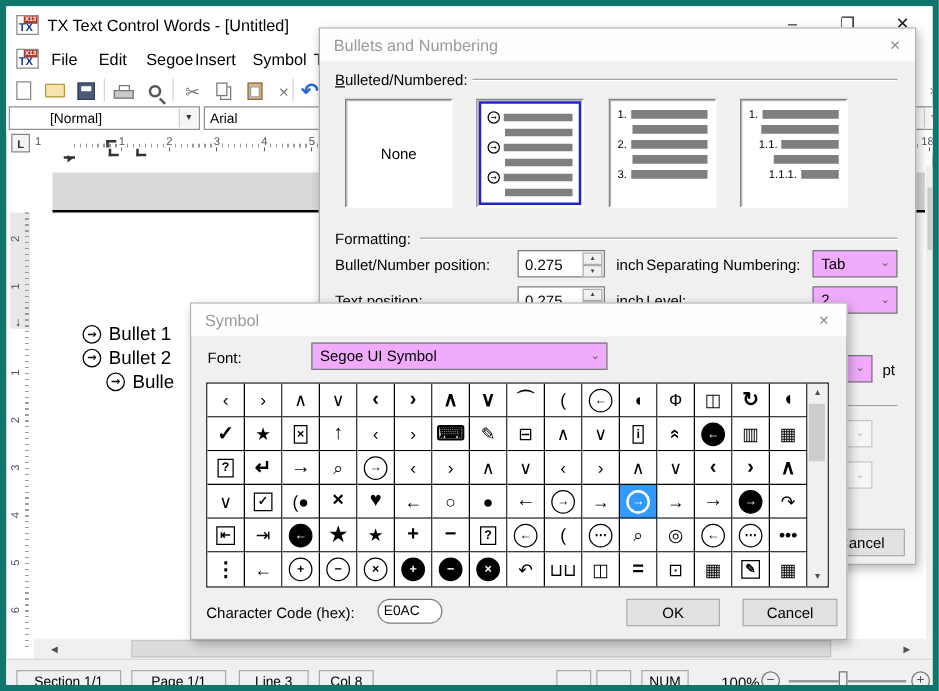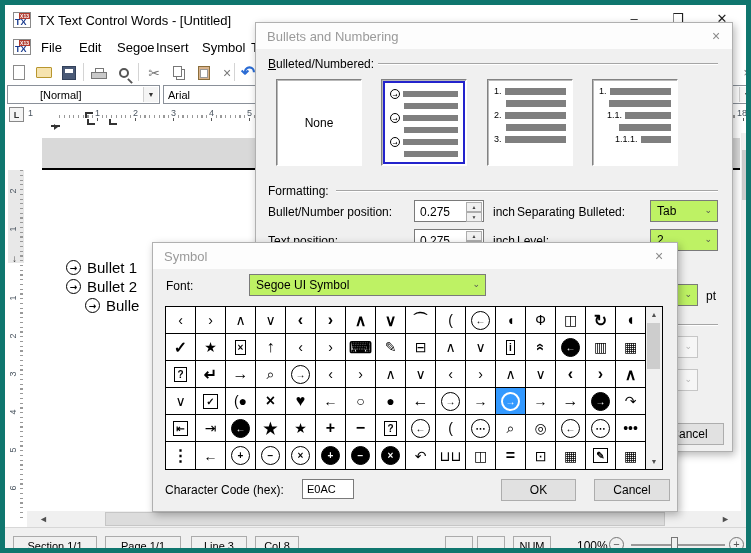--- a/index.html
+++ b/index.html
@@ -87,21 +87,21 @@
   .tile-inner-sel { position:absolute; inset:1px; border:2px solid #2323cc; padding:6px 5px; }
   .trow { display:flex; align-items:center; gap:3px; margin-bottom:4px; }
   .trow .bar { flex:1; height:7px; background:#7f7f7f; }
   .trow.small .bar { height:6px; }
   .trow .num { font-size:9px; line-height:9px; white-space:nowrap; }
   .micro-bullet { width:10px; height:10px; border:1px solid #000; border-radius:50%; display:inline-flex; align-items:center; justify-content:center; font-size:6px; font-family:"DejaVu Sans",sans-serif; flex:none; }
   .spinner { position:absolute; width:70px; height:22px; background:#fff; border:1px solid #7a7a7a; font-size:12px; }
   .spinner .val { position:absolute; left:5px; top:4px; }
   .spinner .btns { position:absolute; right:1px; top:1px; bottom:1px; width:16px; display:flex; flex-direction:column; }
   .spinner .btns div { flex:1; background:#f0f0f0; border:1px solid #adadad; font-size:5px; color:#444; text-align:center; line-height:8px; }
-  .dcombo { position:absolute; height:22px; background:#bef264; border:1px solid #7a7a7a; font-size:12px; padding:3px 0 0 6px; }
+  .dcombo { position:absolute; height:22px; background:#f0abfc; border:1px solid #7a7a7a; font-size:12px; padding:3px 0 0 6px; }
   .dcombo .dd { position:absolute; right:5px; top:4px; font-size:9px; color:#555; }
   .dcombo.disabled { background:#f6f6f6; border-color:#c6c6c6; color:#aaa; }
   .dcombo.disabled .dd { color:#b5b5b5; }
   .btn { position:absolute; height:22px; background:#e1e1e1; border:1px solid #adadad; font-size:12px; color:#000; text-align:center; line-height:20px; }
   .tinput { position:absolute; height:20px; background:#fff; border:1px solid #7a7a7a; font-size:11px; padding:3px 0 0 4px; }
 
   
   .sgrid { position:absolute; left:12px; top:63px; width:498px; height:164px; border:1px solid #000; background:#fff; display:flex; }
   .scells { width:480px; display:flex; flex-wrap:wrap; }
   .scell { width:30px; height:27px; border-right:1px solid #000; border-bottom:1px solid #000; display:flex; align-items:center; justify-content:center; font-family:"DejaVu Sans",sans-serif; font-size:14px; color:#000; background:#fff; overflow:hidden; }
@@ -368,21 +368,21 @@
 
     <span class="dlbl" style="left:12px;top:182px;">Bullet/Number position:</span>
     <div class="spinner" style="left:158px;top:177px;">
       <span class="val">0.275</span>
       <div class="btns">
           <div>▲</div>
           <div>▼</div>
         </div>
     </div>
     <span class="dlbl" style="left:237px;top:182px;">inch</span>
-    <span class="dlbl" style="left:261px;top:182px;">Separating Bulleted:</span>
+    <span class="dlbl" style="left:261px;top:182px;">Separating Numbering:</span>
     <div class="dcombo" style="left:394px;top:177px;width:68px;">
       <span>Tab</span>
       <span class="dd">⌄</span>
     </div>
 
     <span class="dlbl" style="left:12px;top:211px;">Text position:</span>
     <div class="spinner" style="left:158px;top:206px;">
       <span class="val">0.275</span>
       <div class="btns">
           <div>▲</div>
@@ -713,18 +713,18 @@
           </div>
         </div>
       <div class="gscroll">
         <span class="sarrow" style="top:4px;">▲</span>
         <div class="thumb"></div>
         <span class="sarrow" style="bottom:4px;">▼</span>
       </div>
     </div>
 
     <span class="dlbl" style="left:12px;top:240px;">Character Code (hex):</span>
-    <div class="tinput" style="left:149px;top:236px;width:52px;">E0AC</div>
+    <div class="tinput" style="left:149px;top:236px;width:52px;border-radius:10px;">E0AC</div>
     <div class="btn" style="left:348px;top:236px;width:75px;">OK</div>
     <div class="btn" style="left:441px;top:236px;width:76px;">Cancel</div>
   </div>
 
 </div>
 
 </body></html>

